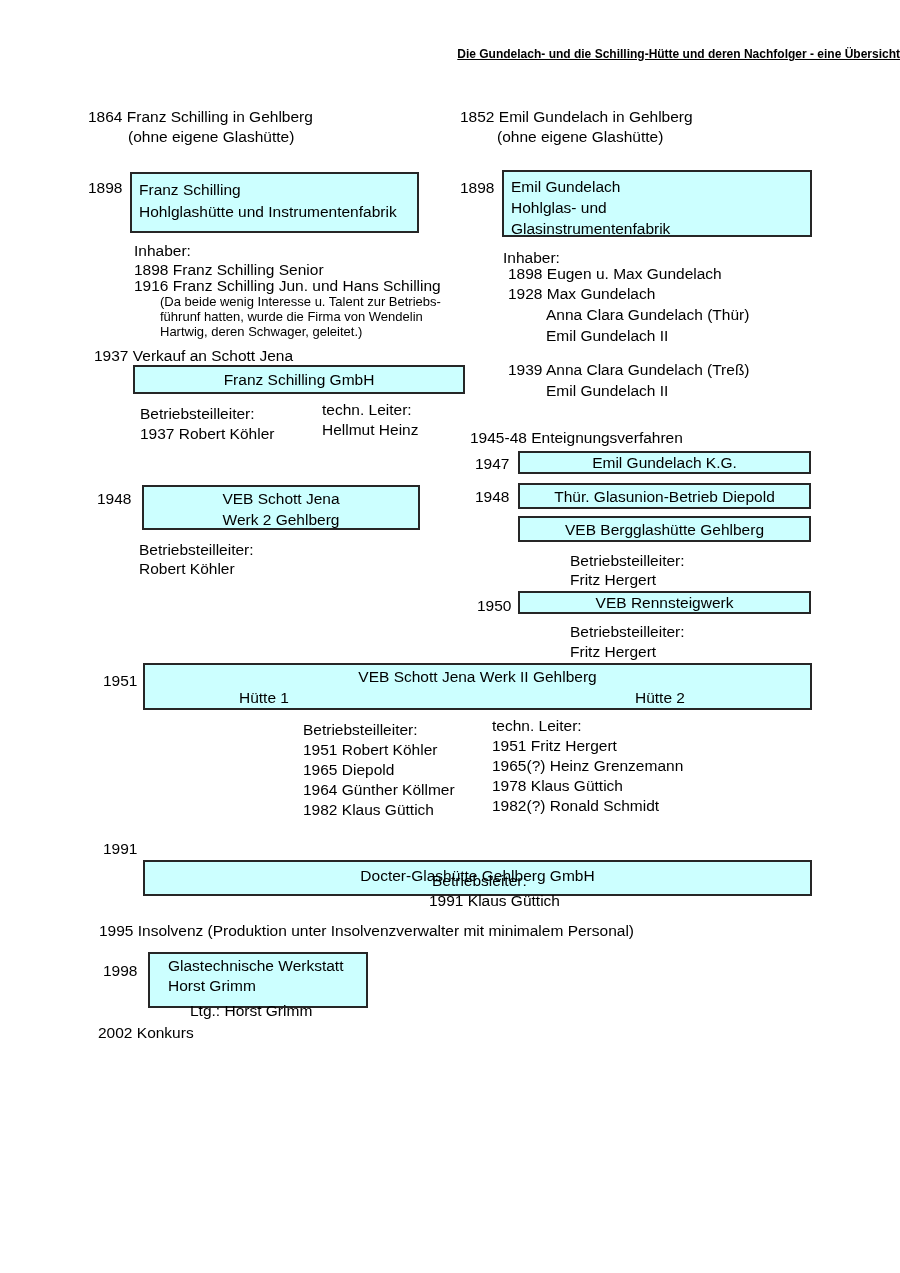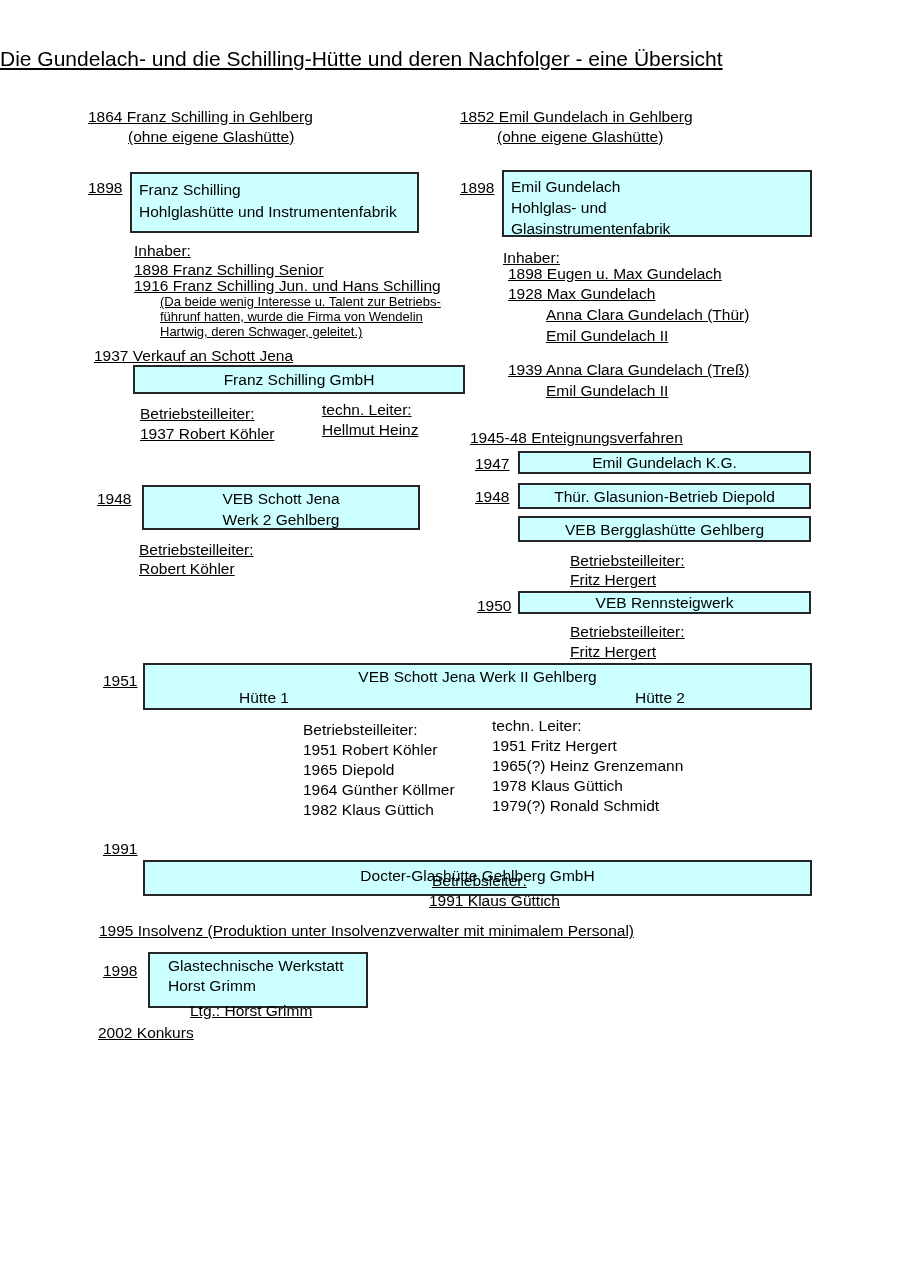--- a/index.html
+++ b/index.html
@@ -1,25 +1,25 @@
 <!DOCTYPE html>
 <html style="--box-fill: #CCFFFF; --box-border: #262626;"><head>
 <meta charset="utf-8">
 <style>
   html,body{margin:0;padding:0;background:#ffffff;}
   .page{
     position:relative;width:900px;height:1273px;background:#ffffff;
     font-family:"Liberation Sans","DejaVu Sans",sans-serif;
     color:#000;overflow:hidden;
   }
-  .t{position:absolute;white-space:nowrap;font-size:15.5px;line-height:19px;text-decoration:underline;}
+  .t{position:absolute;white-space:nowrap;font-size:15.5px;line-height:19px;}
   .s{font-size:13px;line-height:15px;}
   .title{
-    position:absolute;left:0;top:47px;width:100%;text-align:left;
-    font-size:21px;font-weight:normal;text-decoration:underline;white-space:nowrap;
+    position:absolute;left:0;top:47px;width:100%;text-align:right;
+    font-size:12px;font-weight:bold;text-decoration:underline;white-space:nowrap;
   }
   .box{
     position:absolute;background:var(--box-fill,#CCFFFF);
     border:2px solid var(--box-border,#262626);box-sizing:border-box;
     font-size:15.5px;
   }
   .bc{text-align:center;}
   .lines div{white-space:nowrap;}
   .list{position:absolute;font-size:15.5px;}
   .list div{line-height:20px;white-space:nowrap;}
@@ -105,21 +105,21 @@
     <div>1951 Robert Köhler</div>
     <div>1965 Diepold</div>
     <div>1964 Günther Köllmer</div>
     <div>1982 Klaus Güttich</div>
   </div>
   <div class="list" style="left:492px;top:716px">
     <div>techn. Leiter:</div>
     <div>1951 Fritz Hergert</div>
     <div>1965(?) Heinz Grenzemann</div>
     <div>1978 Klaus Güttich</div>
-    <div>1979(?) Ronald Schmidt</div>
+    <div>1982(?) Ronald Schmidt</div>
   </div>
 
   <div class="t" style="left:103px;top:839px">1991</div>
   <div class="box bc" style="left:143px;top:860px;width:669px;height:36px;line-height:27px">Docter-Glashütte Gehlberg GmbH</div>
   <div class="t" style="left:432px;top:871px">Betriebsleiter:</div>
   <div class="t" style="left:429px;top:891px">1991 Klaus Güttich</div>
 
   <div class="t" style="left:99px;top:921px">1995 Insolvenz (Produktion unter Insolvenzverwalter mit minimalem Personal)</div>
   <div class="t" style="left:103px;top:961px">1998</div>
   <div class="box lines" style="left:148px;top:952px;width:220px;height:56px;padding:2px 0 0 18px">

